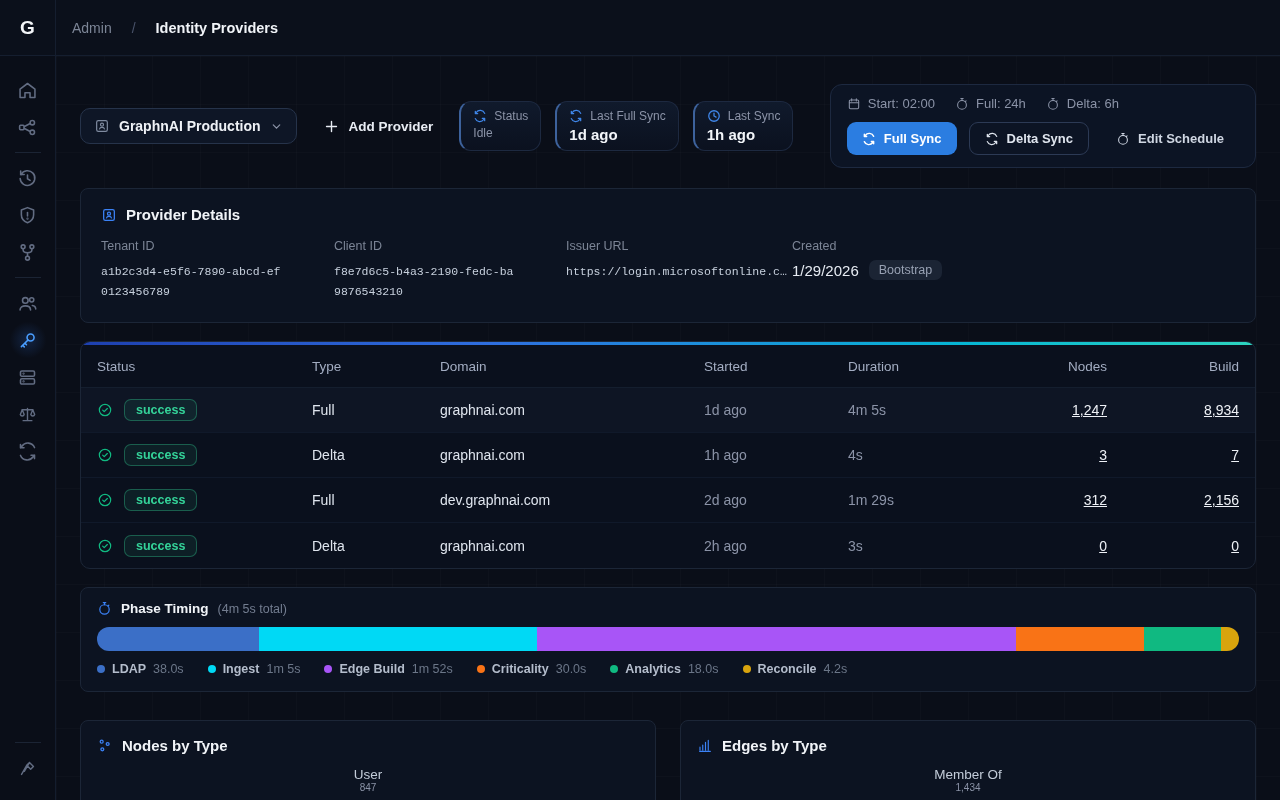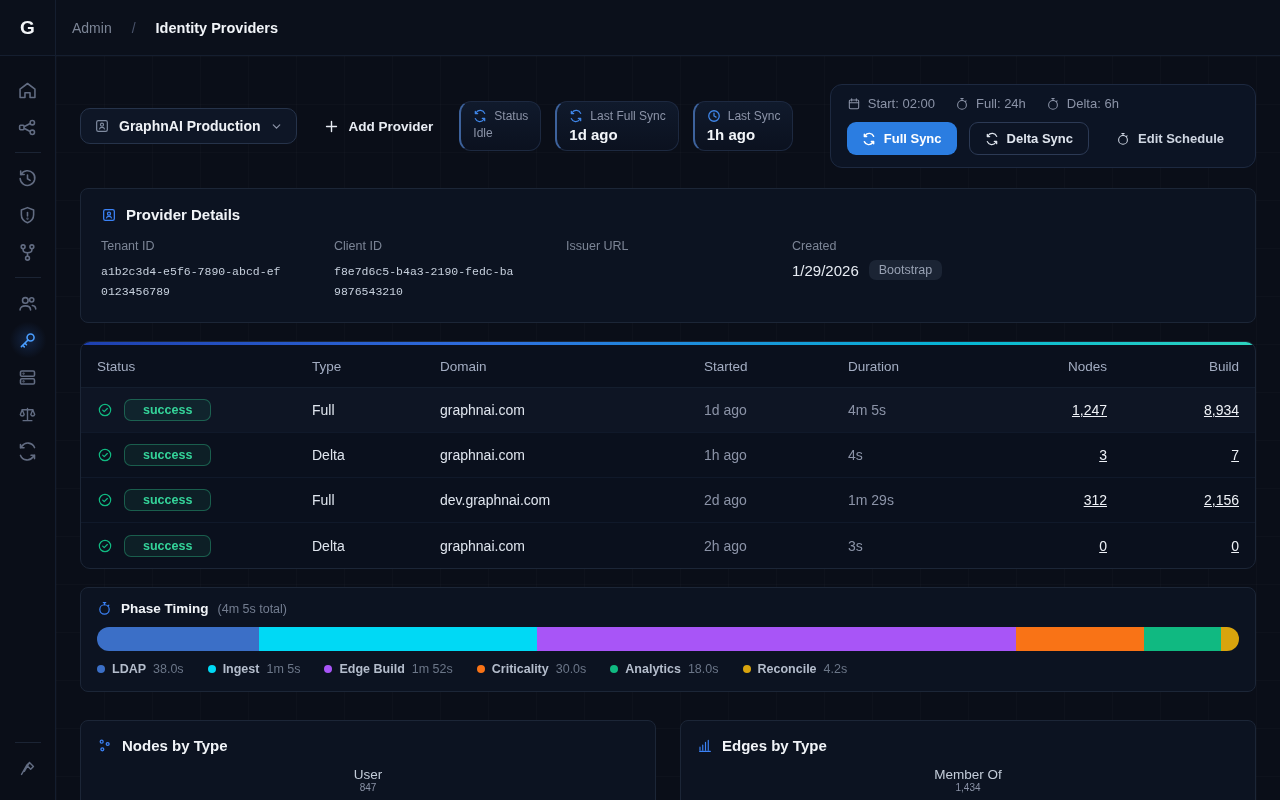--- a/index.html
+++ b/index.html
@@ -123,21 +123,21 @@
     background:linear-gradient(90deg,#1e40af,#2f6fe0 35%,#06b6d4 75%,#2dd4bf); }
   .t-row{ display:grid; grid-template-columns:215px 128px 264px 144px 160px 1fr 132px;
     align-items:center; padding:0 16px; }
   .t-head{ height:43px; color:#a3adc2; font-size:13.5px; border-bottom:1px solid #141e2e; }
   .t-body-row{ height:45px; font-size:14px; border-bottom:1px solid #10192a; }
   .t-body-row:last-child{ border-bottom:none; }
   .t-body-row.hl{ background:#0e1524; }
   .col-r{ text-align:right; }
   .cell-status{ display:flex; align-items:center; gap:11px; color:#10b981; }
   .badge-success{ color:#34d399; background:rgba(52,211,153,.08); border:1px solid rgba(52,211,153,.35);
-    font-size:12.5px; font-weight:600; padding:3px 18px; border-radius:7px; }
+    font-size:12.5px; font-weight:600; padding:3px 11px; border-radius:7px; }
   .cell-white{ color:#dfe5ee; }
   .cell-dim{ color:#8b93a7; }
   .cell-num{ color:#eef1f6;text-decoration:underline; }
 
   
   .phase-card{ margin-top:18px; padding:13px 16px 15px; }
   .phase-head{ display:flex; align-items:baseline; gap:9px; }
   .phase-title{ font-size:13.5px; font-weight:700; color:#f1f4f8; }
   .phase-sub{ font-size:12.5px; color:#737d90; }
   .phase-bar{ margin-top:11px; height:24px; border-radius:12px; overflow:hidden; display:flex; }
@@ -421,20 +421,21 @@
         <div>
           <div class="f-label">Tenant ID</div>
           <div class="f-value-mono">a1b2c3d4-e5f6-7890-abcd-ef0123456789</div>
         </div>
         <div>
           <div class="f-label">Client ID</div>
           <div class="f-value-mono">f8e7d6c5-b4a3-2190-fedc-ba9876543210</div>
         </div>
         <div>
           <div class="f-label">Issuer URL</div>
+          <div class="f-value-mono oneline">https://login.microsoftonline.c…</div>
         </div>
         <div>
           <div class="f-label">Created</div>
           <div class="created-row">
             <span class="created-val">1/29/2026</span>
             <span class="badge-gray">Bootstrap</span>
           </div>
         </div>
       </div>
     </section>

